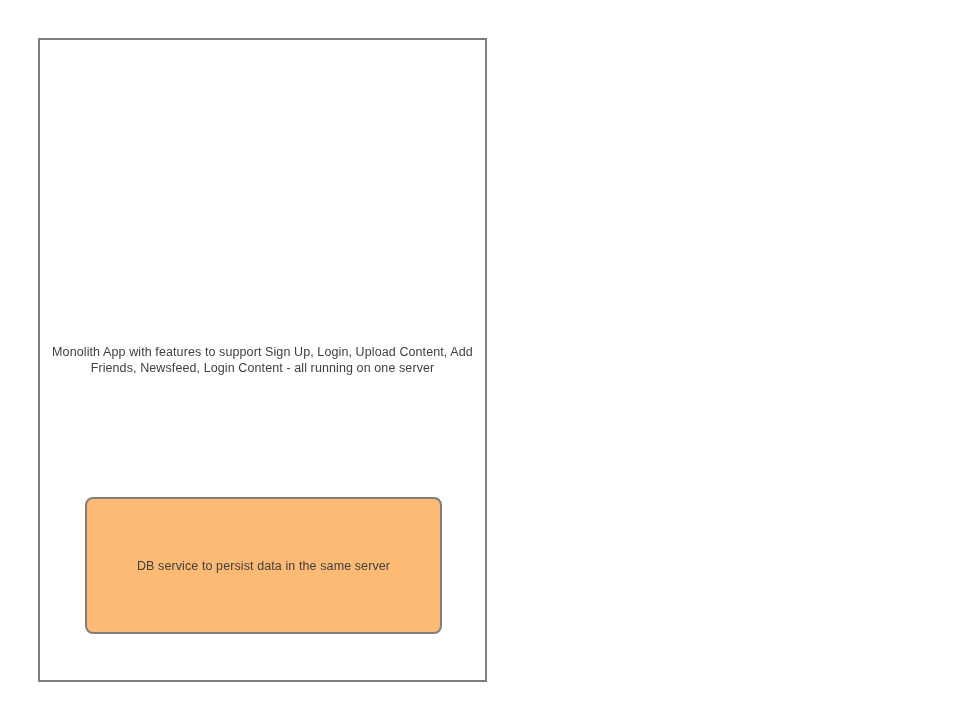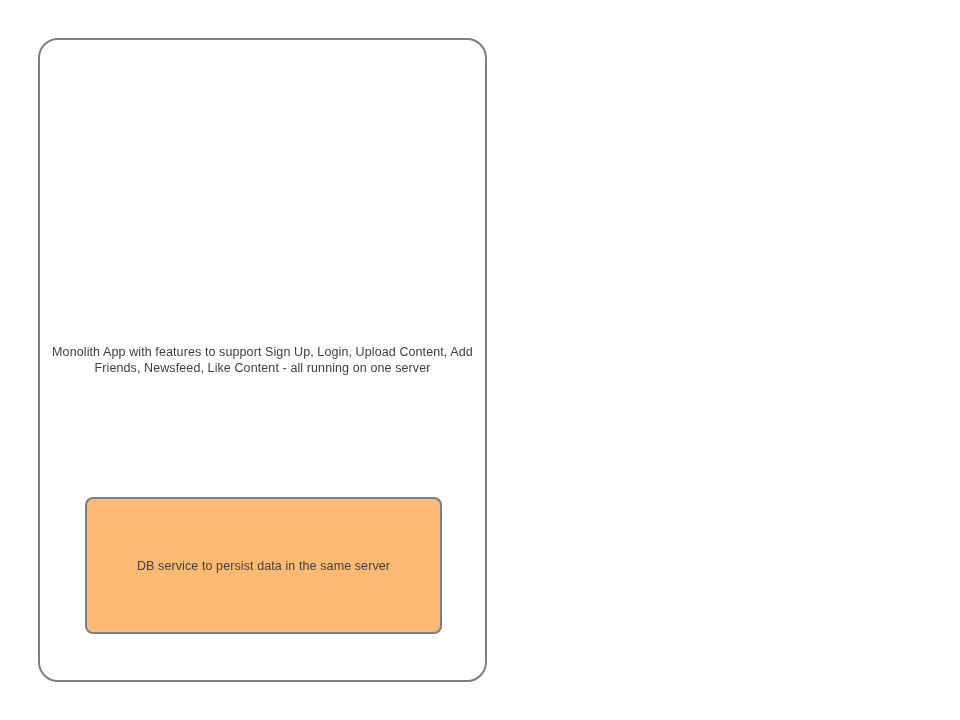--- a/index.html
+++ b/index.html
@@ -16,21 +16,21 @@
     overflow: hidden;
   }
   .outer-box {
     position: absolute;
     left: 38px;
     top: 38px;
     width: 449px;
     height: 644px;
     box-sizing: border-box;
     border: 2px solid #7f7f7f;
-    border-radius: 20px;
+    border-radius: 0;
     background: #ffffff;
     display: flex;
     align-items: center;
     justify-content: center;
   }
   .outer-label {
     width: 440px;
     text-align: center;
     color: #3f3f3f;
     font-size: 12.5px;
@@ -60,19 +60,19 @@
     letter-spacing: 0.1px;
   }
 </style>
 </head>
 <body>
 
 <div class="canvas">
   <div class="outer-box">
     <div class="outer-label">
       <div>Monolith App with features to support Sign Up, Login, Upload Content, Add</div>
-      <div>Friends, Newsfeed, Like Content - all running on one server</div>
+      <div>Friends, Newsfeed, Login Content - all running on one server</div>
     </div>
     <div class="inner-box">
       <div class="inner-label">DB service to persist data in the same server</div>
     </div>
   </div>
 </div>
 
 </body></html>

